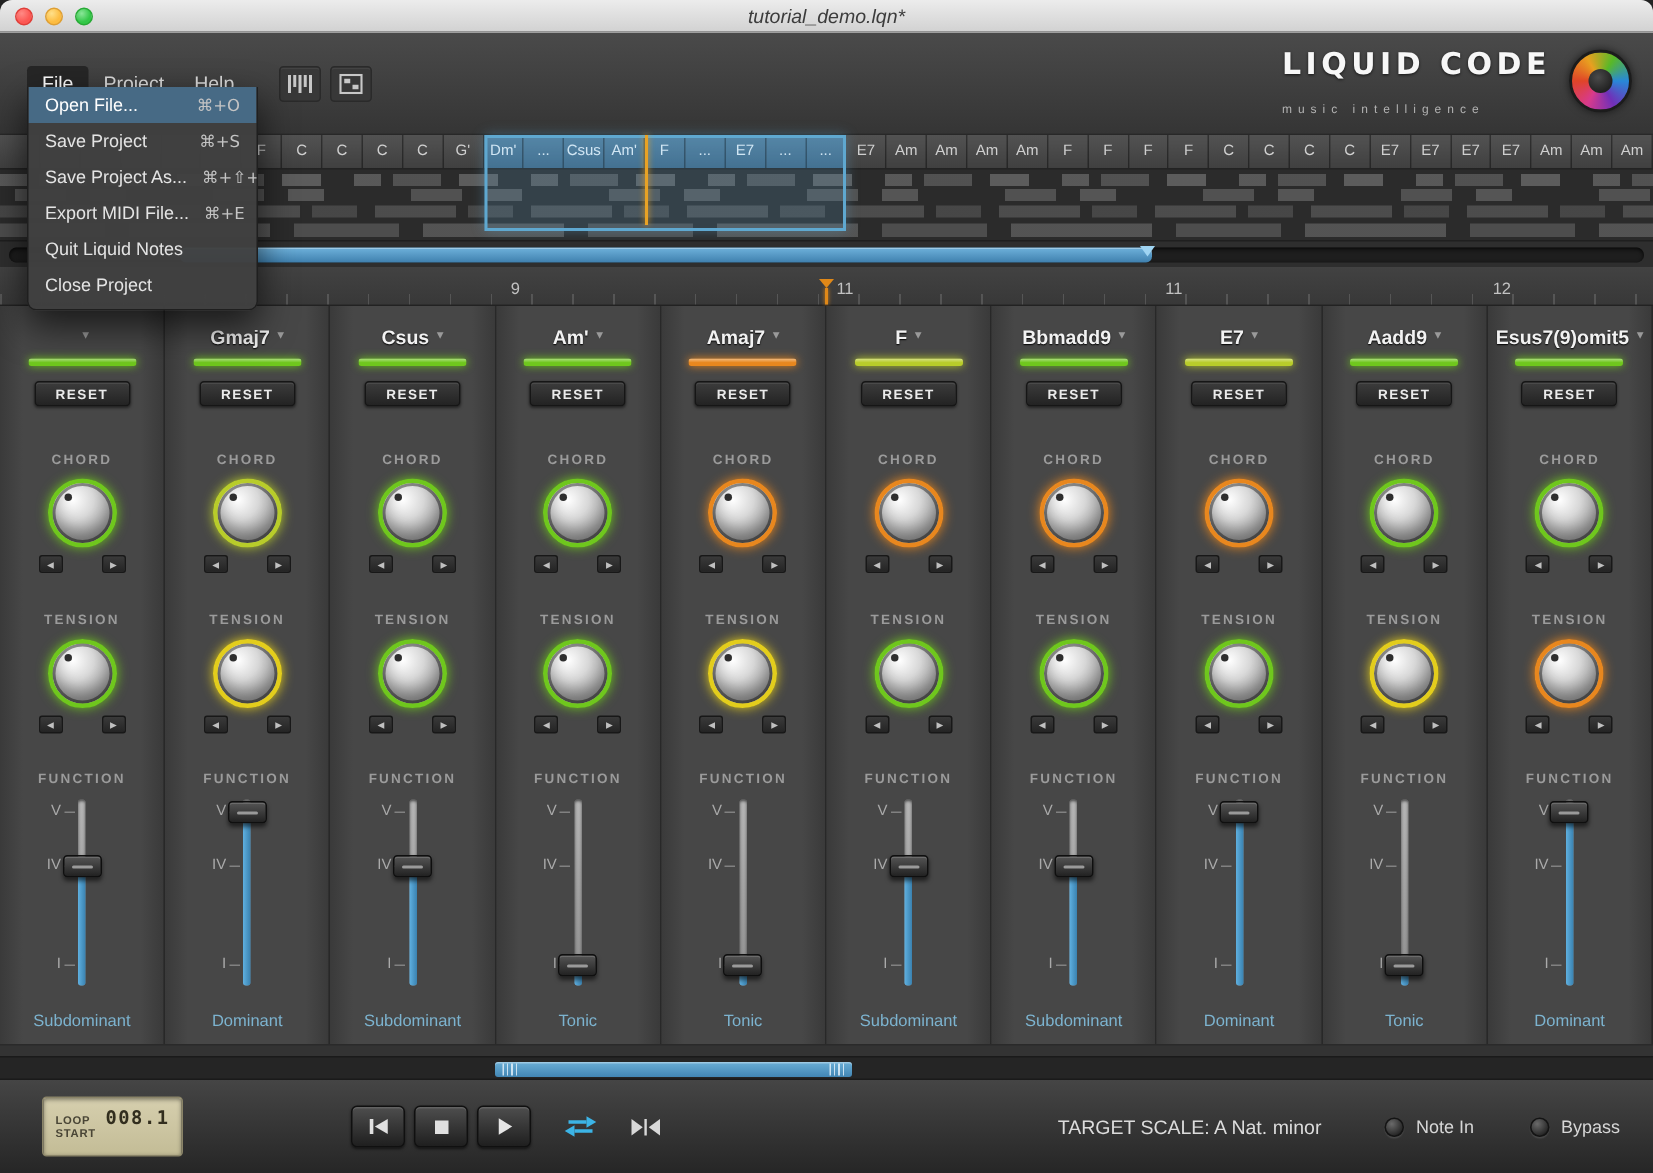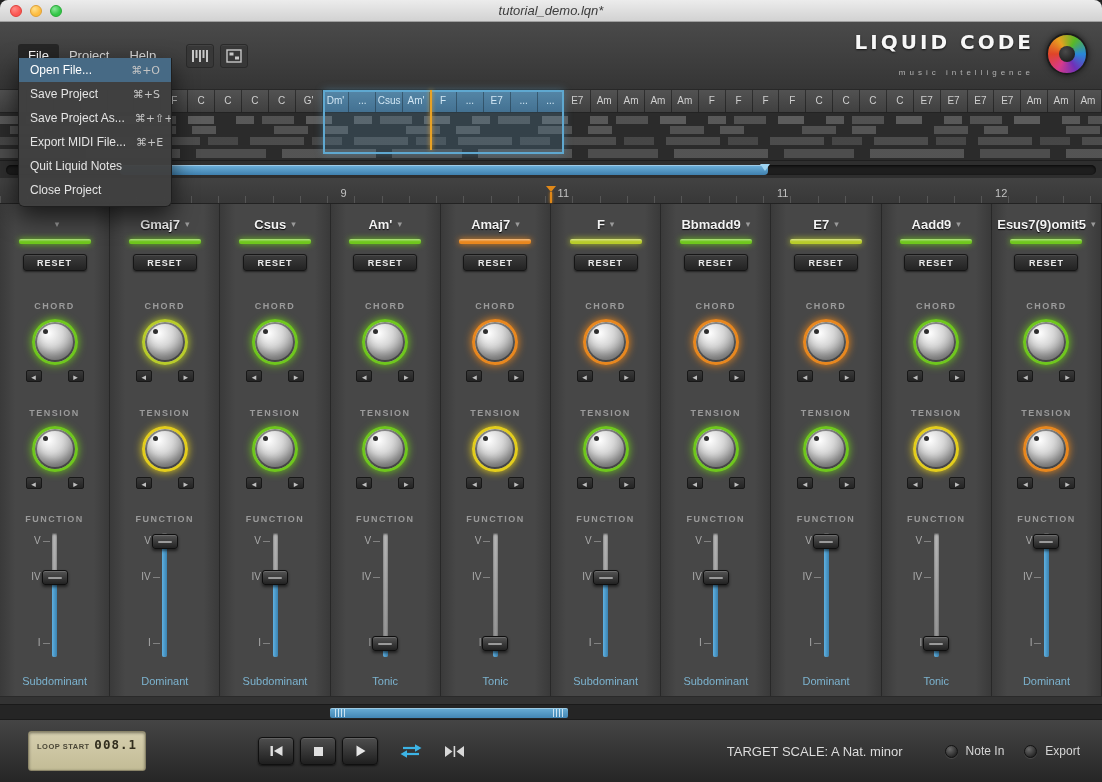--- a/index.html
+++ b/index.html
@@ -19,21 +19,21 @@
   
   .toolbar { height:68px; background:linear-gradient(#4a4a4a,#353535); border-bottom:1px solid #282828; position:relative; }
   .menus { position:absolute; left:18px; top:22px; display:flex; }
   .menu-label { font-size:13px; color:#dcdcdc; padding:4px 10px; border-radius:3px 3px 0 0; cursor:default; }
   .menu-label.active { background:#262626; color:#fff; }
   .tool-btn { position:absolute; top:22px; width:28px; height:24px; background:#383838; border:1px solid #2a2a2a; border-radius:3px; display:flex; align-items:center; justify-content:center; box-shadow:inset 0 1px 0 rgba(255,255,255,.06); }
   .tool-btn.t1 { left:186px; }
   .tool-btn.t2 { left:220px; }
   .logo { position:absolute; right:14px; top:8px; display:flex; align-items:center; gap:12px; }
   .logo-title { font-family:"DejaVu Sans", sans-serif; font-weight:bold; font-size:20px; letter-spacing:3px; color:#f7f7f7; text-shadow:0 1px 2px rgba(0,0,0,.7); }
-  .logo-sub { font-size:8px; letter-spacing:4px; color:#b2b2b2; text-align:right; margin-top:14px; }
+  .logo-sub { font-size:8px; letter-spacing:4px; color:#b2b2b2; margin-top:14px; }
   .logo-orb { width:42px; height:42px; border-radius:50%; border:2px solid #1c1c1c; background:conic-gradient(from 210deg,#d83a8c,#e04428,#e8a020,#58b828,#2888d8,#7030b8,#d83a8c); position:relative; box-shadow:0 0 6px rgba(0,0,0,.6); }
   .logo-orb::after { content:""; position:absolute; left:11px; top:11px; width:16px; height:16px; border-radius:50%; background:radial-gradient(circle at 40% 35%, #4a4a4a, #222 70%); }
 
   
   .timeline-wrap { position:relative; height:70px; background:#2b2b2b; }
   .trow { display:flex; height:22px; background:#303030; overflow:hidden; }
   .tcell { flex:0 0 26.88px; height:22px; line-height:22px; text-align:center; font-size:10px; color:#cfcfcf; background:linear-gradient(#525252,#404040); border-right:1px solid rgba(0,0,0,.4); white-space:nowrap; overflow:hidden; }
   .tcell.sel { background:linear-gradient(#54809e,#3e6684); color:#eaf4fb; }
   .midi { position:absolute; left:0; right:0; top:22px; height:48px; background:#2b2b2b; border-top:1px solid #232323; }
   .mrow { position:absolute; left:0; right:0; }
@@ -86,29 +86,29 @@
   .gap { height:8px; background:#333; border-top:1px solid #2a2a2a; }
   .hscroll { height:16px; background:#252525; border-top:1px solid #1a1a1a; border-bottom:1px solid #1a1a1a; position:relative; }
   .hthumb { position:absolute; left:330px; width:238px; top:3px; height:10px; border-radius:2px; background:linear-gradient(#6aaed6,#4286b4); box-shadow:inset 0 1px 0 rgba(255,255,255,.35); }
   .grip { position:absolute; top:1px; width:10px; height:8px; background:repeating-linear-gradient(90deg,#e8f4fc 0 1px,transparent 1px 3px); opacity:.8; }
   .grip.left { left:5px; } .grip.right { right:5px; }
 
   
   .footer { height:62px; background:linear-gradient(#454545,#262626); display:flex; align-items:center; padding:0 22px 0 28px; }
   .displays { display:flex; gap:10px; }
   .lcd { background:linear-gradient(#d6cfae,#c3bc96); border:1px solid #8a8468; border-radius:3px; box-shadow:inset 0 1px 3px rgba(0,0,0,.45); padding:5px 8px; display:flex; flex-direction:column; justify-content:space-between; height:40px; }
-  .lcd.d0 { width:152px; } .lcd.d1 { width:118px;gap:48px; }
+  .lcd.d0 { width:152px; } .lcd.d1 { width:94px;gap:48px; }
   .lcd-row { display:flex; align-items:baseline; }
   .lcd-label { font-size:7.5px; font-weight:bold; color:#4a4636; letter-spacing:.5px; }
   .lcd-value { margin-left:auto; font-family:"DejaVu Sans Mono", monospace; font-size:12.5px; font-weight:bold; color:#322e1e; letter-spacing:1px; }
   .transport { margin-left:112px; display:flex; gap:6px; }
   .tbtn { width:36px; height:28px; background:linear-gradient(#4e4e4e,#1f1f1f); border:1px solid #101010; border-radius:4px; box-shadow:inset 0 1px 0 rgba(255,255,255,.12),0 1px 2px rgba(0,0,0,.6); display:flex; align-items:center; justify-content:center; }
   .ficon { margin-left:20px; display:flex; align-items:center; }
   .tscale { margin-left:auto; font-size:13px; color:#dcdcdc; }
-  .toggles { display:flex; gap:20px; margin-left:42px; }
+  .toggles { display:flex; gap:37px; margin-left:42px; }
   .toggle { display:flex; align-items:center; gap:8px; }
   .tled { width:13px; height:13px; border-radius:50%; background:radial-gradient(circle at 35% 30%, #6a6a6a, #262626 75%); border:1px solid #141414; box-shadow:0 1px 1px rgba(255,255,255,.12); }
   .tlabel { font-size:12px; color:#d6d6d6; }
 
   
   .file-menu { position:absolute; left:18px; top:58px; width:154px; background:rgba(64,64,64,.97); border:1px solid #1f1f1f; border-top:none; border-radius:0 0 6px 6px; box-shadow:0 10px 24px rgba(0,0,0,.65); z-index:50; padding-bottom:4px; overflow:hidden;text-align:center; }
   .fm-item { display:flex; justify-content:space-between; align-items:center; padding:5px 11px; font-size:12px; color:#e4e4e4; white-space:nowrap; }
   .fm-item.hl { background:#476a85; color:#fff; }
   .fm-short { margin-left:10px; color:#c4c4c4; font-family:"DejaVu Sans", sans-serif; font-size:11px; }
 </style>
@@ -614,21 +614,21 @@
       </svg>
     </div>
     <div class="tscale">TARGET SCALE: A Nat. minor</div>
     <div class="toggles">
         <div class="toggle">
           <span class="tled"></span>
           <span class="tlabel">Note In</span>
         </div>
         <div class="toggle">
           <span class="tled"></span>
-          <span class="tlabel">Export</span>
+          <span class="tlabel">Bypass</span>
         </div>
       </div>
   </div>
 
   <div class="file-menu">
       <div class="fm-item hl">
         <span class="fm-label">Open File...</span>
         <span class="fm-short">⌘+O</span>
       </div>
       <div class="fm-item">

